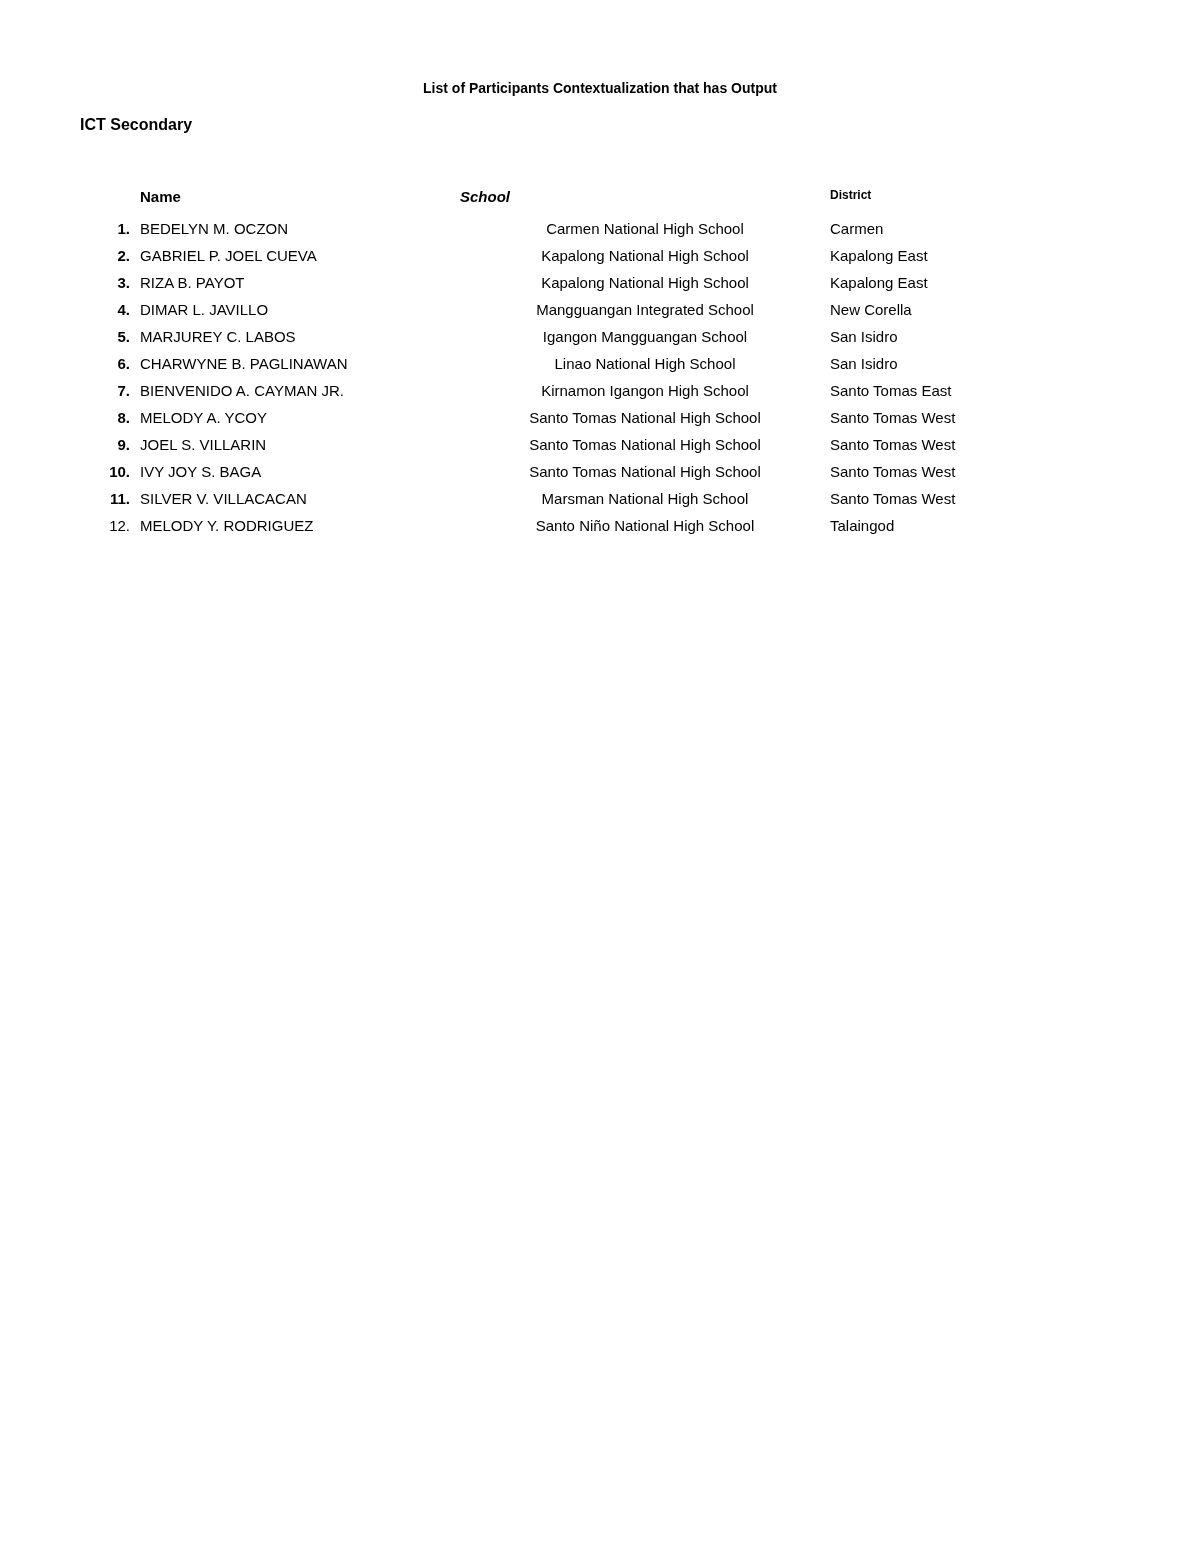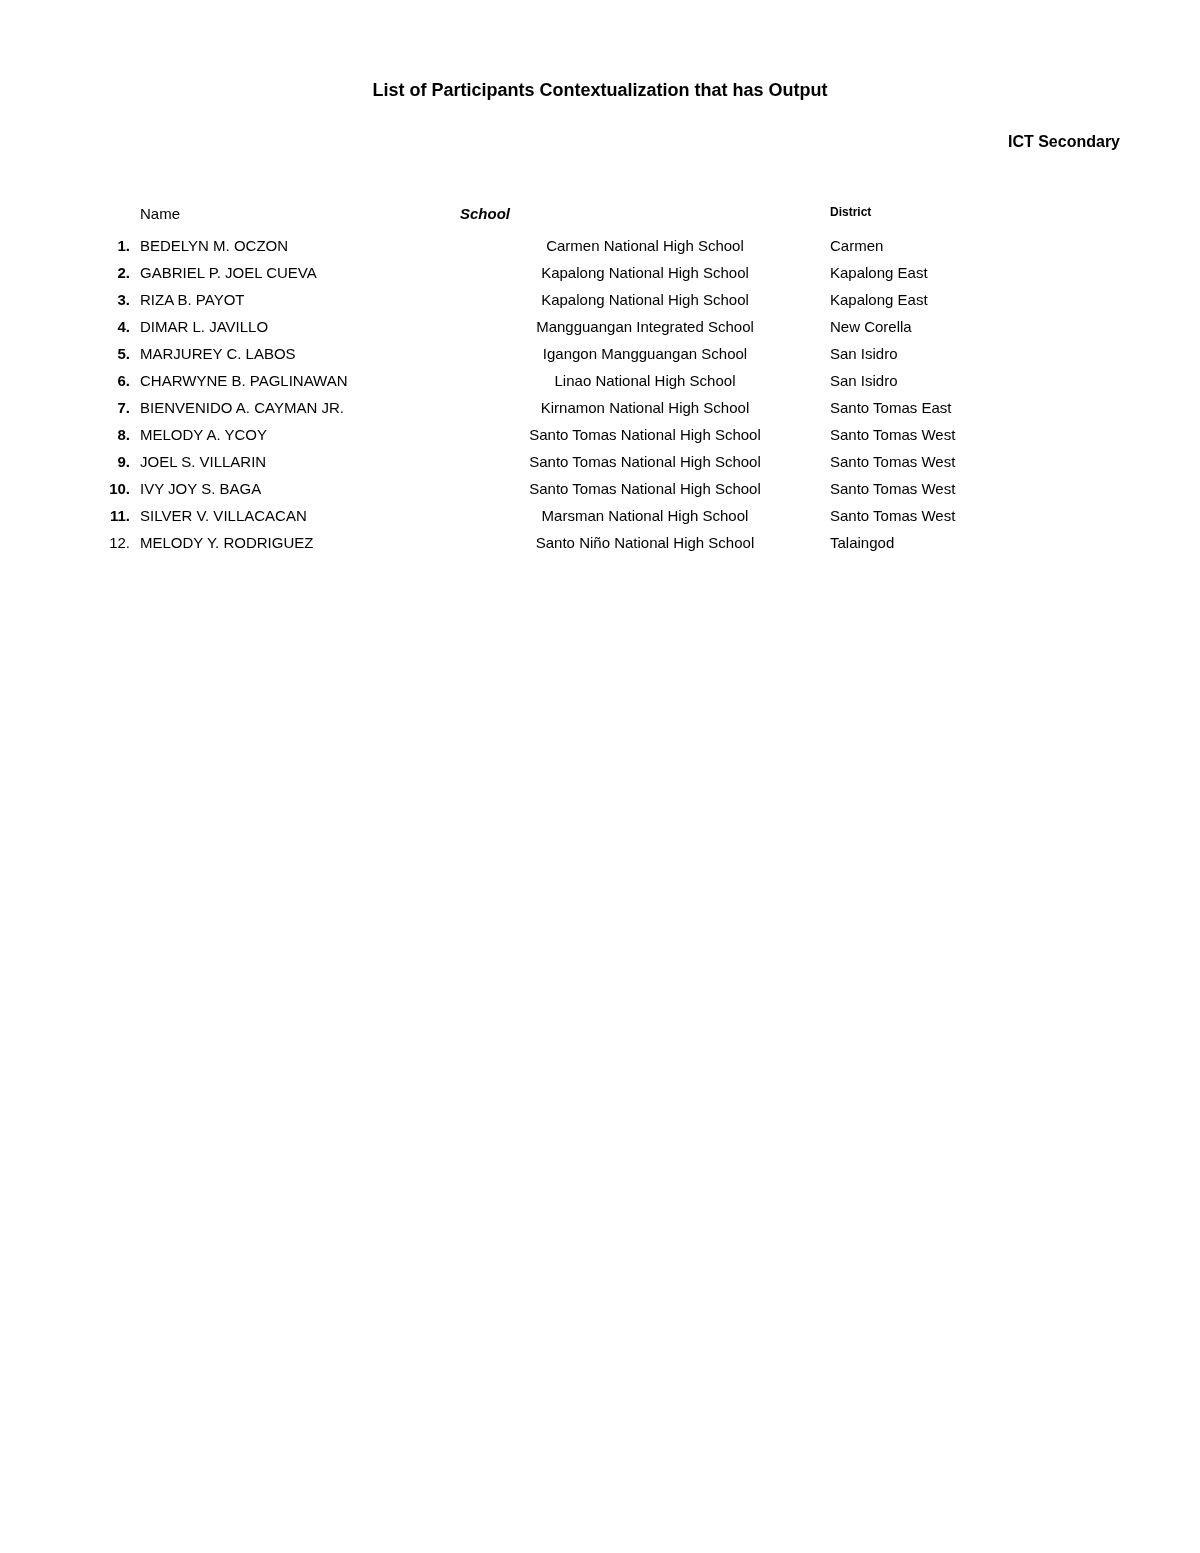--- a/index.html
+++ b/index.html
@@ -14,26 +14,26 @@
       font-size: 15px;
       color: #000000;
       width: 1200px;
       min-height: 1553px;
       padding: 80px 80px;
     }
 
     .page-title {
       text-align: center;
       font-weight: bold;
-      font-size: 18px;
-      margin-bottom: 32px;
+      font-size: 14px;
+      margin-bottom: 20px;
     }
 
     .subtitle {
-      text-align: right;
+      text-align: left;
       font-size: 16px;
       font-weight: bold;
       margin-bottom: 50px;
     }
 
     .table-container {
       width: 100%;
     }
 
     .table-header {
@@ -43,21 +43,21 @@
     }
 
     .col-num {
       width: 60px;
       flex-shrink: 0;
     }
 
     .col-name {
       width: 320px;
       flex-shrink: 0;
-      font-weight: normal;
+      font-weight: bold;
       font-size: 15px;
     }
 
     .col-school {
       width: 370px;
       flex-shrink: 0;
       font-weight: bold;
       font-size: 15px;
       font-style: italic;
     }
@@ -144,21 +144,21 @@
     </div>
       <div class="table-row">
       <div class="row-num" style="font-weight: bold;">6.</div>
       <div class="row-name">CHARWYNE B. PAGLINAWAN</div>
       <div class="row-school">Linao National High School</div>
       <div class="row-district">San Isidro</div>
     </div>
       <div class="table-row">
       <div class="row-num" style="font-weight: bold;">7.</div>
       <div class="row-name">BIENVENIDO A. CAYMAN JR.</div>
-      <div class="row-school">Kirnamon National High School</div>
+      <div class="row-school">Kirnamon Igangon High School</div>
       <div class="row-district">Santo Tomas East</div>
     </div>
       <div class="table-row">
       <div class="row-num" style="font-weight: bold;">8.</div>
       <div class="row-name">MELODY A. YCOY</div>
       <div class="row-school">Santo Tomas National High School</div>
       <div class="row-district">Santo Tomas West</div>
     </div>
       <div class="table-row">
       <div class="row-num" style="font-weight: bold;">9.</div>

